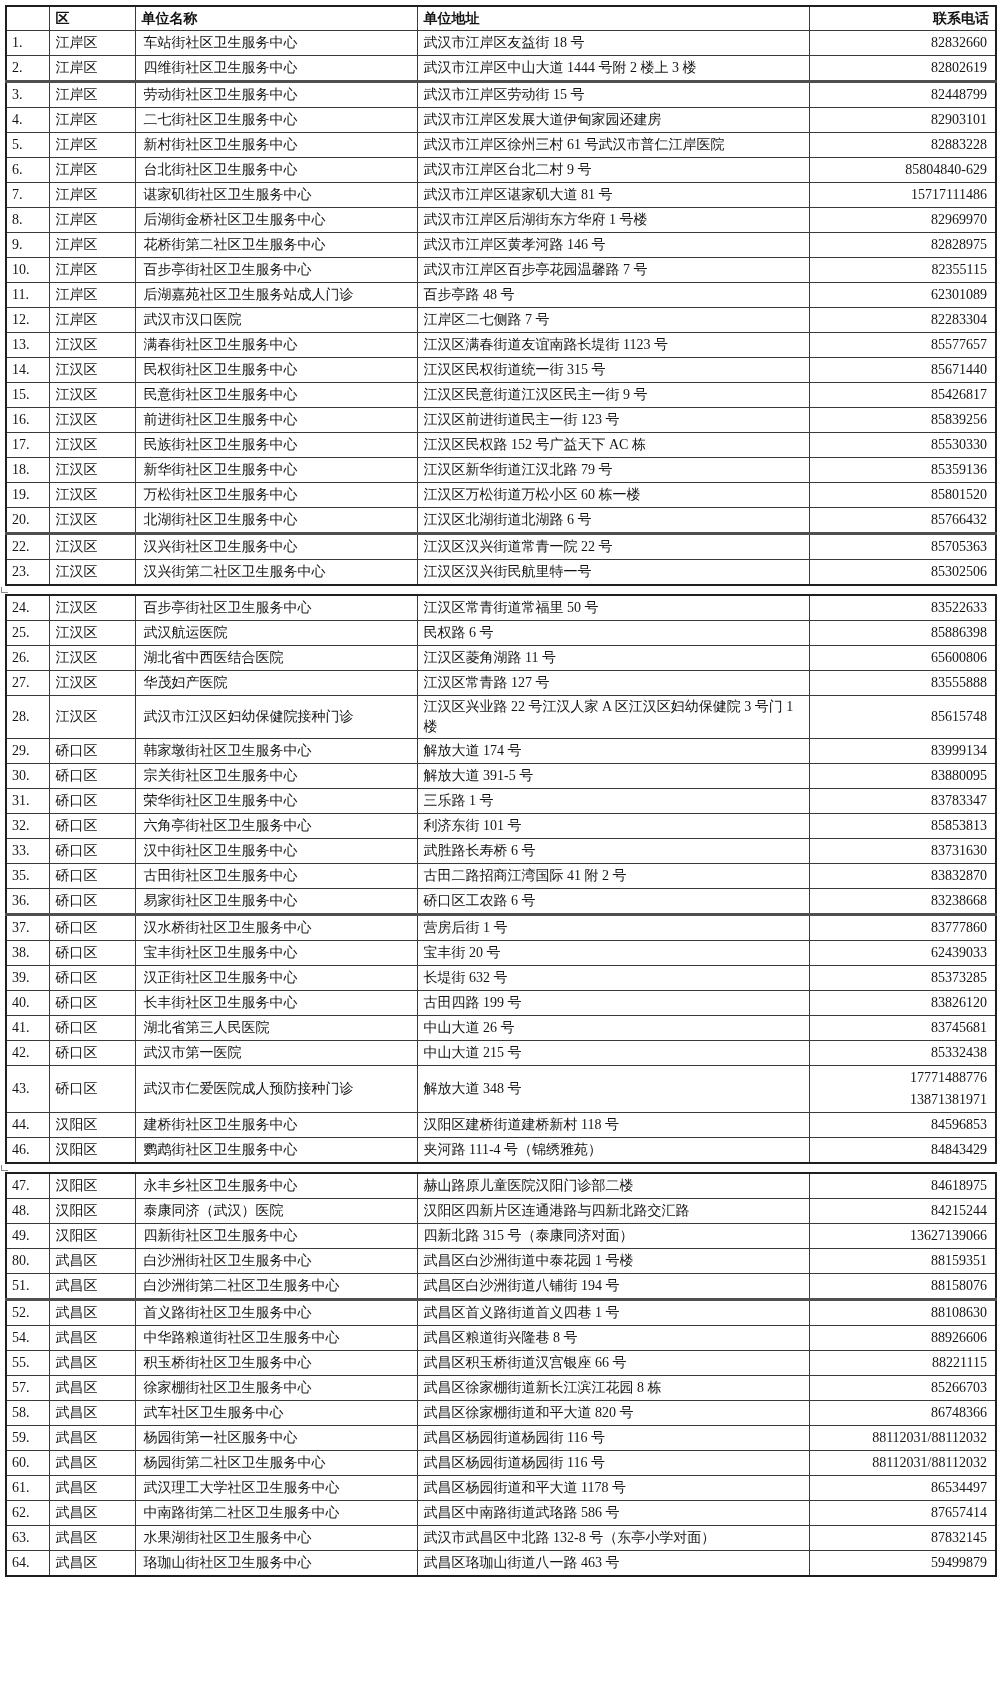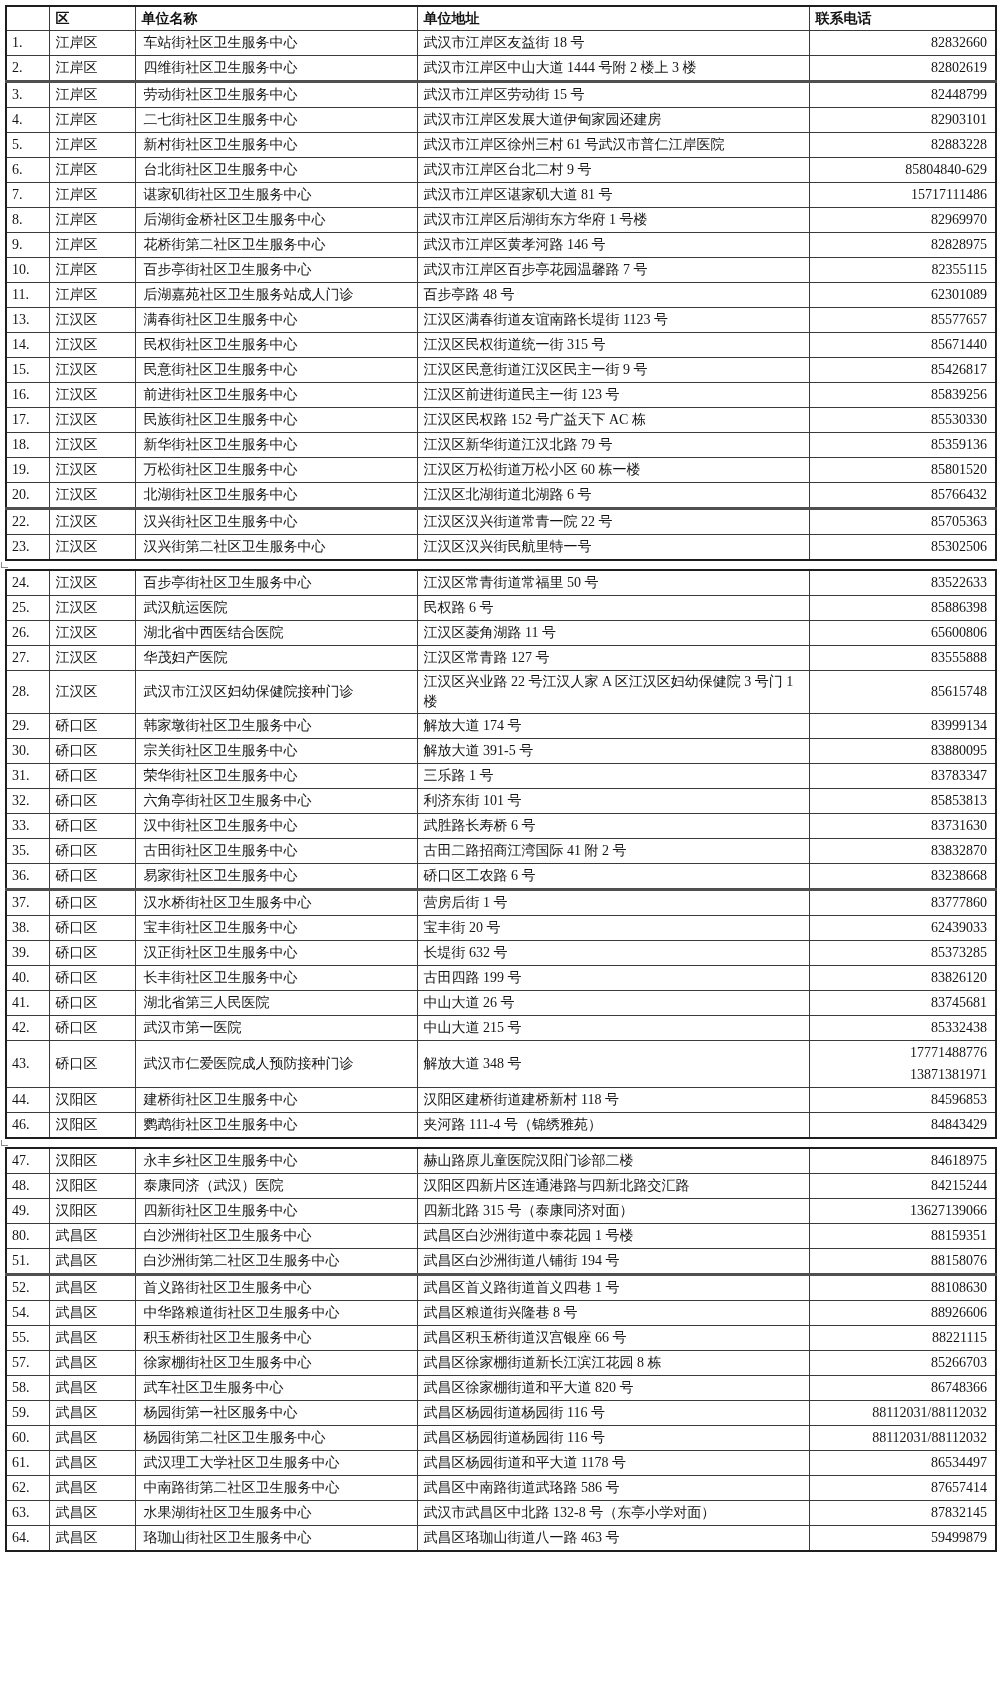--- a/index.html
+++ b/index.html
@@ -43,21 +43,21 @@
     overflow:hidden;
     text-align:left;
     height:22px;
   }
   thead th{
     font-weight:bold;
     height:24px;
     font-family:"Liberation Sans","DejaVu Sans",sans-serif;
     font-size:14px;
   }
-  thead th.phone{}
+  thead th.phone{text-align:right;}
   td.no{padding-left:5px;font-family:"Liberation Serif","DejaVu Serif",serif;}
   td.name{padding-left:8px;}
   td.phone{
     text-align:right;
     padding-right:8px;
     white-space:pre-line;
     line-height:22px;
   }
   tr.thick-bottom td{border-bottom:3px solid var(--border-thick);}
   .page-gap{
@@ -167,20 +167,27 @@
           <td class="phone">82355115</td>
         </tr>
         <tr>
           <td class="no">11.</td>
           <td class="district">江岸区</td>
           <td class="name">后湖嘉苑社区卫生服务站成人门诊</td>
           <td class="addr">百步亭路 48 号</td>
           <td class="phone">62301089</td>
         </tr>
         <tr>
+          <td class="no">12.</td>
+          <td class="district">江岸区</td>
+          <td class="name">武汉市汉口医院</td>
+          <td class="addr">江岸区二七侧路 7 号</td>
+          <td class="phone">82283304</td>
+        </tr>
+        <tr>
           <td class="no">13.</td>
           <td class="district">江汉区</td>
           <td class="name">满春街社区卫生服务中心</td>
           <td class="addr">江汉区满春街道友谊南路长堤街 1123 号</td>
           <td class="phone">85577657</td>
         </tr>
         <tr>
           <td class="no">14.</td>
           <td class="district">江汉区</td>
           <td class="name">民权街社区卫生服务中心</td>

